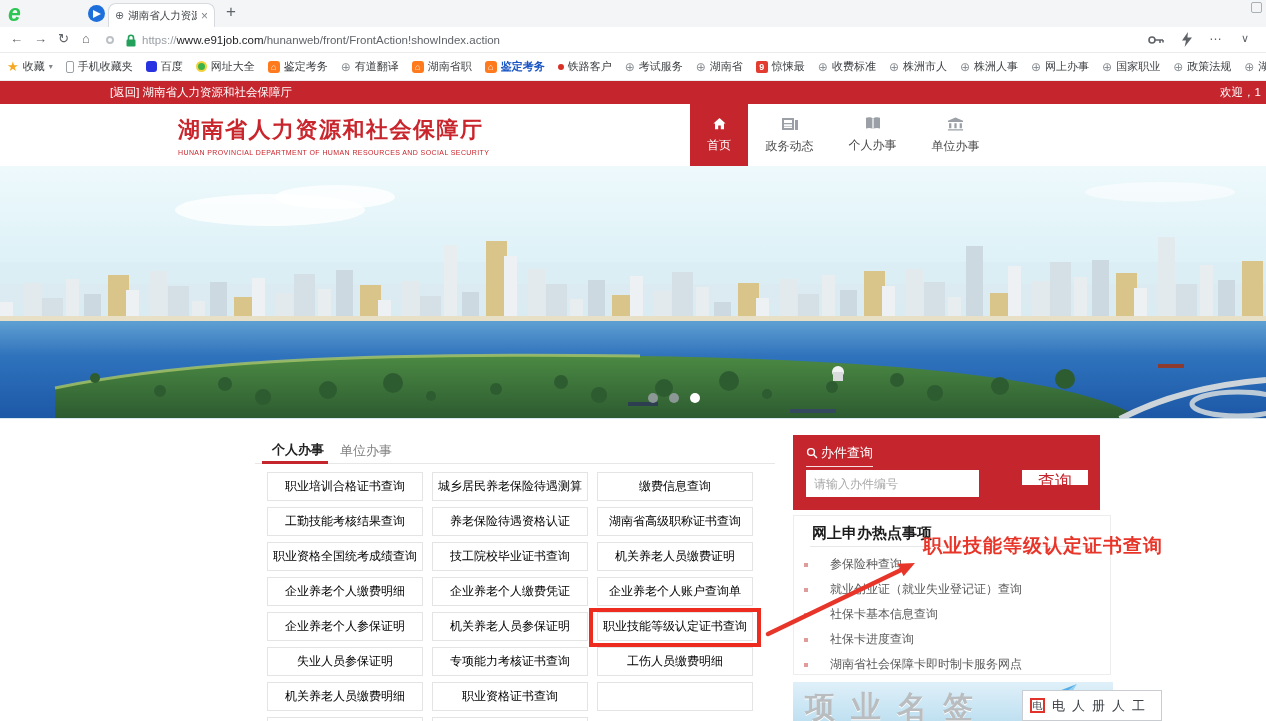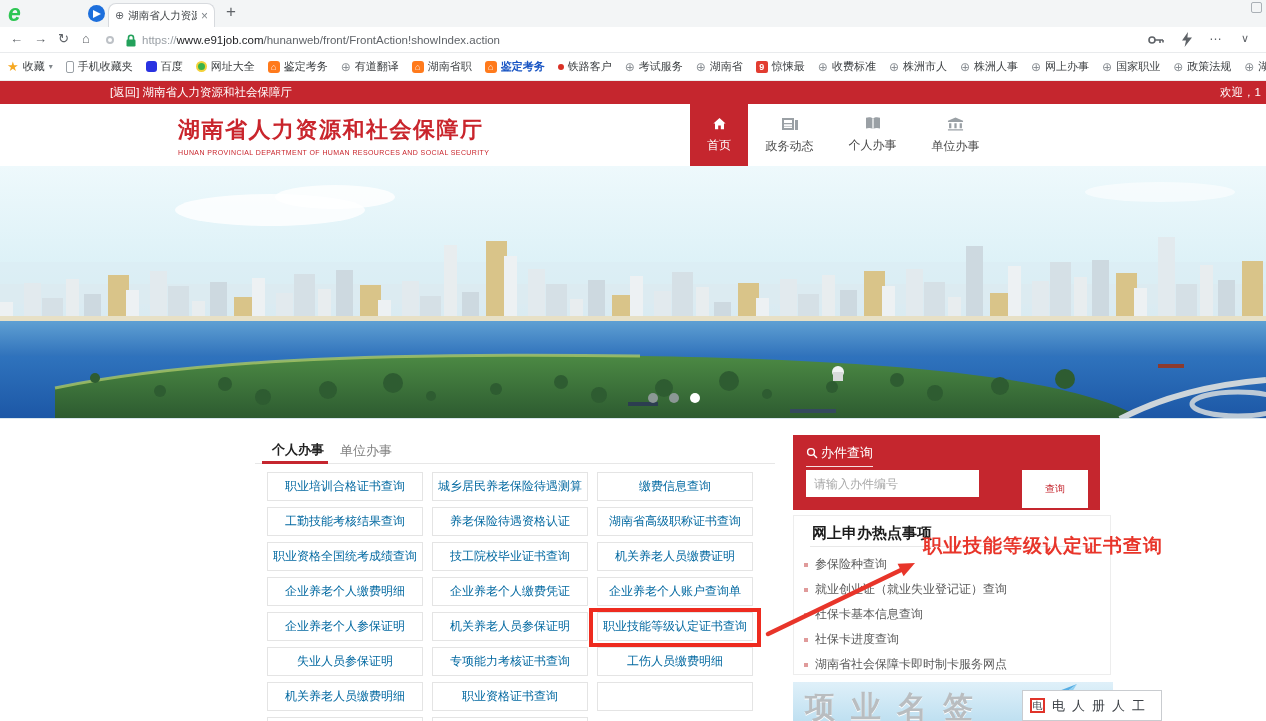--- a/index.html
+++ b/index.html
@@ -77,39 +77,39 @@
   .dot { width:10px; height:10px; border-radius:50%; background:#9aa0a6; opacity:.85; cursor:pointer; }
   .dot.active { background:#fff; opacity:1; }
 
   
   #mtab-active { left:272px; top:441px; font-size:13px; font-weight:bold; color:#222; cursor:pointer; }
   #mtab-idle { left:340px; top:442px; font-size:13px; color:#808080; cursor:pointer; }
   #tabline { left:255px; top:463px; width:520px; height:1px; background:#e7e7e7; }
   #tabline-red { left:262px; top:461px; width:66px; height:3px; background:#c5262e; }
   #btn-grid { left:267px; top:472px; width:486px; display:grid;
     grid-template-columns:repeat(3,156px); column-gap:9px; row-gap:6px; }
-  .sbtn { height:29px; border:1px solid #e4e4e4; background:#fff; font-size:12px; color:#0369a1;
+  .sbtn { height:29px; border:1px solid #e4e4e4; background:#fff; font-size:12px; color:#000000;
     display:flex; align-items:center; justify-content:center; cursor:pointer; white-space:nowrap; }
   #highlight-box { left:589px; top:608px; width:172px; height:39px; border:4px solid #ee2b1f; pointer-events:none; }
 
   
   #query-box { left:793px; top:435px; width:307px; height:75px; background:#c5262e; }
   #query-title { position:absolute; left:13px; top:9px; color:#fff; font-size:13px;
     padding-bottom:4px; border-bottom:1px solid rgba(255,255,255,.85); display:flex; align-items:center; gap:3px; }
   #query-input { position:absolute; left:13px; top:35px; width:173px; height:27px; border:0;
     font-size:12px; padding:0 8px; color:#333; font-family:inherit; }
   #query-input::placeholder { color:#a9a9a9; }
-  #query-btn { position:absolute; left:229px; top:35px; width:66px; height:38px; border:0;
-    background:#fff; color:#c5262e; font-size:10px; cursor:pointer; font-family:inherit; }
+  #query-btn { position:absolute; left:229px; top:35px; width:66px; height:15px; border:0;
+    background:#fff; color:#c5262e; font-size:17px; cursor:pointer; font-family:inherit; }
 
   #hot-box { left:793px; top:515px; width:318px; height:160px; background:#fff; border:1px solid #ededed; }
   #hot-title { position:absolute; left:18px; top:8px; font-size:15px; font-weight:bold; color:#1c1c1c; }
   #hot-divider { position:absolute; left:16px; top:30px; width:286px; height:1px; background:#e8e8e8; }
   #hot-list { position:absolute; left:10px; top:36px; }
-  .hot-item { height:25px; display:flex; align-items:center; gap:7px; font-size:12px; color:#5a5a5a; cursor:pointer; }
+  .hot-item { height:25px; display:flex; align-items:center; gap:22px; font-size:12px; color:#5a5a5a; cursor:pointer; }
   .hot-bullet { width:4px; height:4px; background:#e09b9b; flex:0 0 auto; }
 
   #annotation { left:923px; top:533px; font-size:19px; font-weight:bold; color:#e8352a; letter-spacing:1px; }
   #arrow-svg { left:740px; top:540px; pointer-events:none; }
 
   #bottom-banner { left:793px; top:682px; width:320px; height:39px; overflow:hidden;
     background:linear-gradient(180deg,#dff0f9,#bfe0f1); }
   #banner-big-text { position:absolute; left:12px; top:5px; font-size:30px; font-weight:bold;
     color:#b9bdc0; letter-spacing:16px; text-shadow:0 1px 0 #fff; white-space:nowrap; }
   #banner-plane { position:absolute; left:258px; top:2px; }

